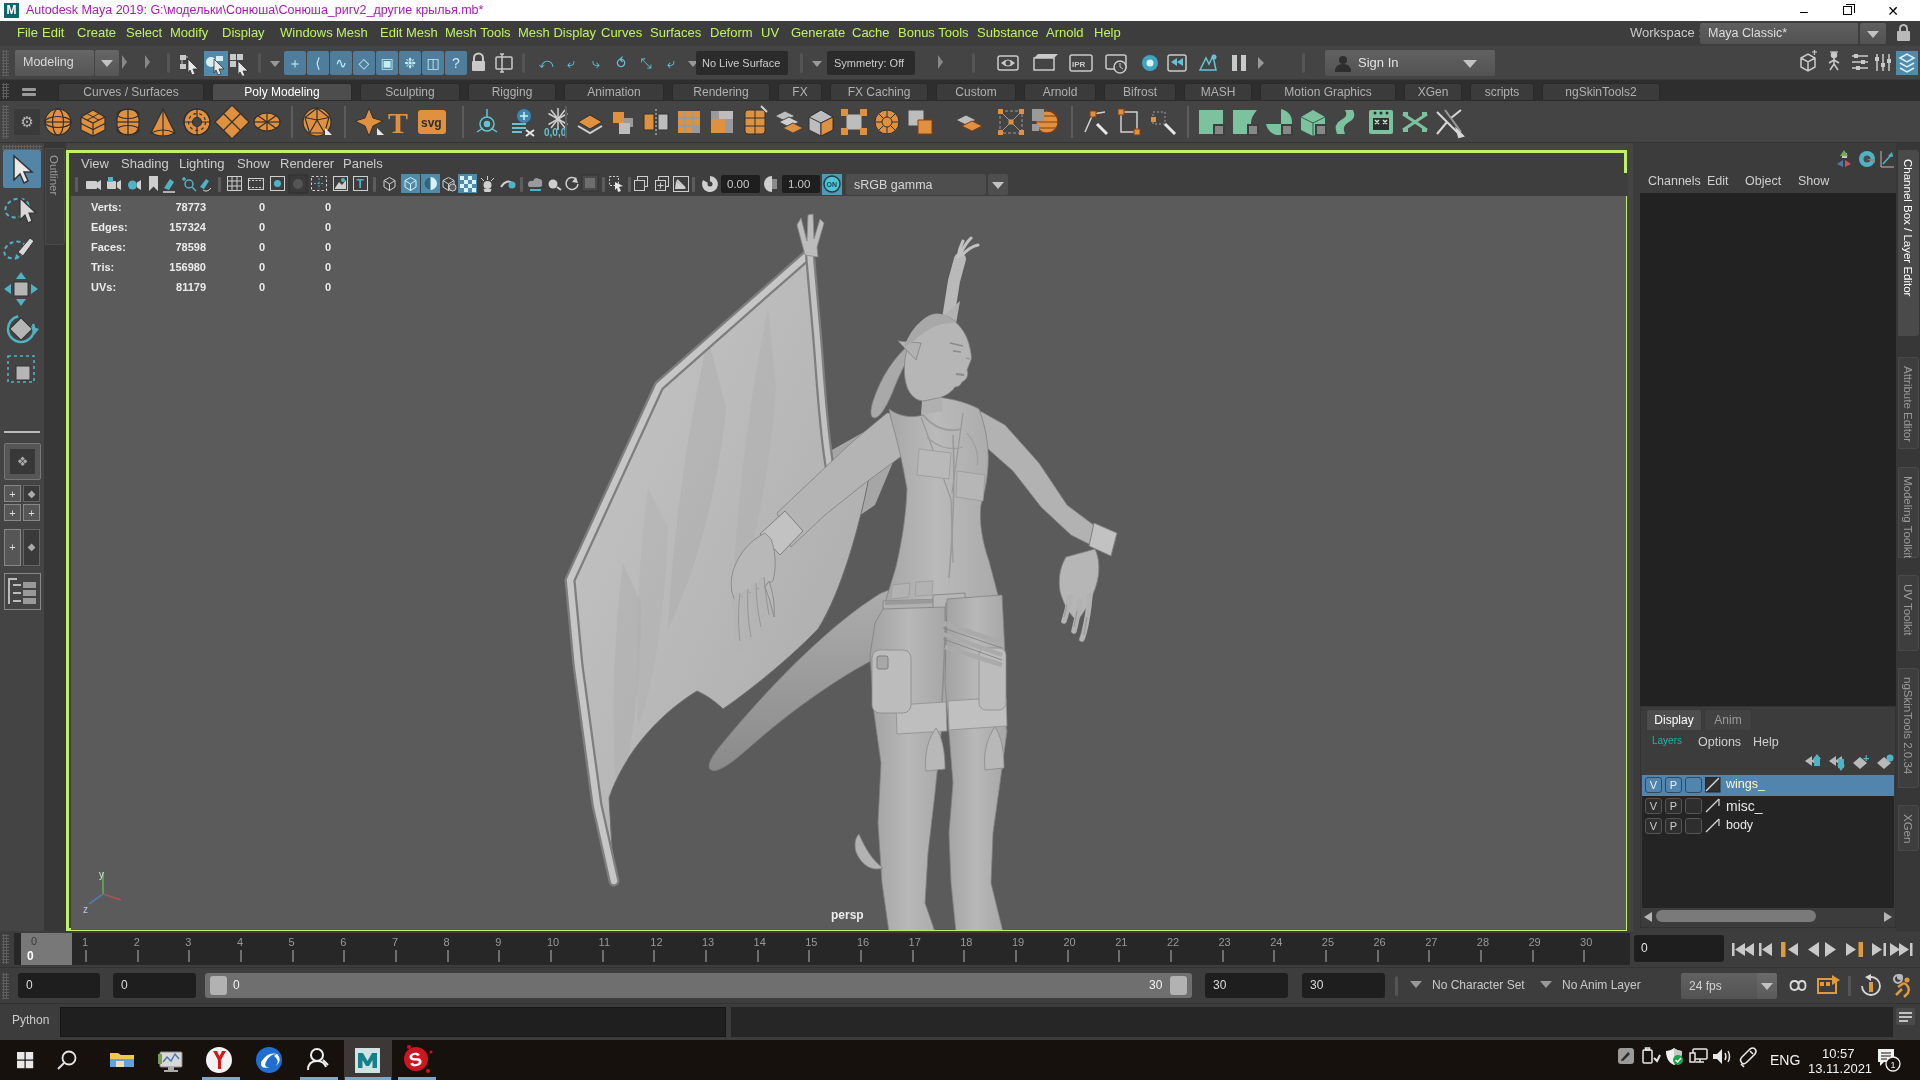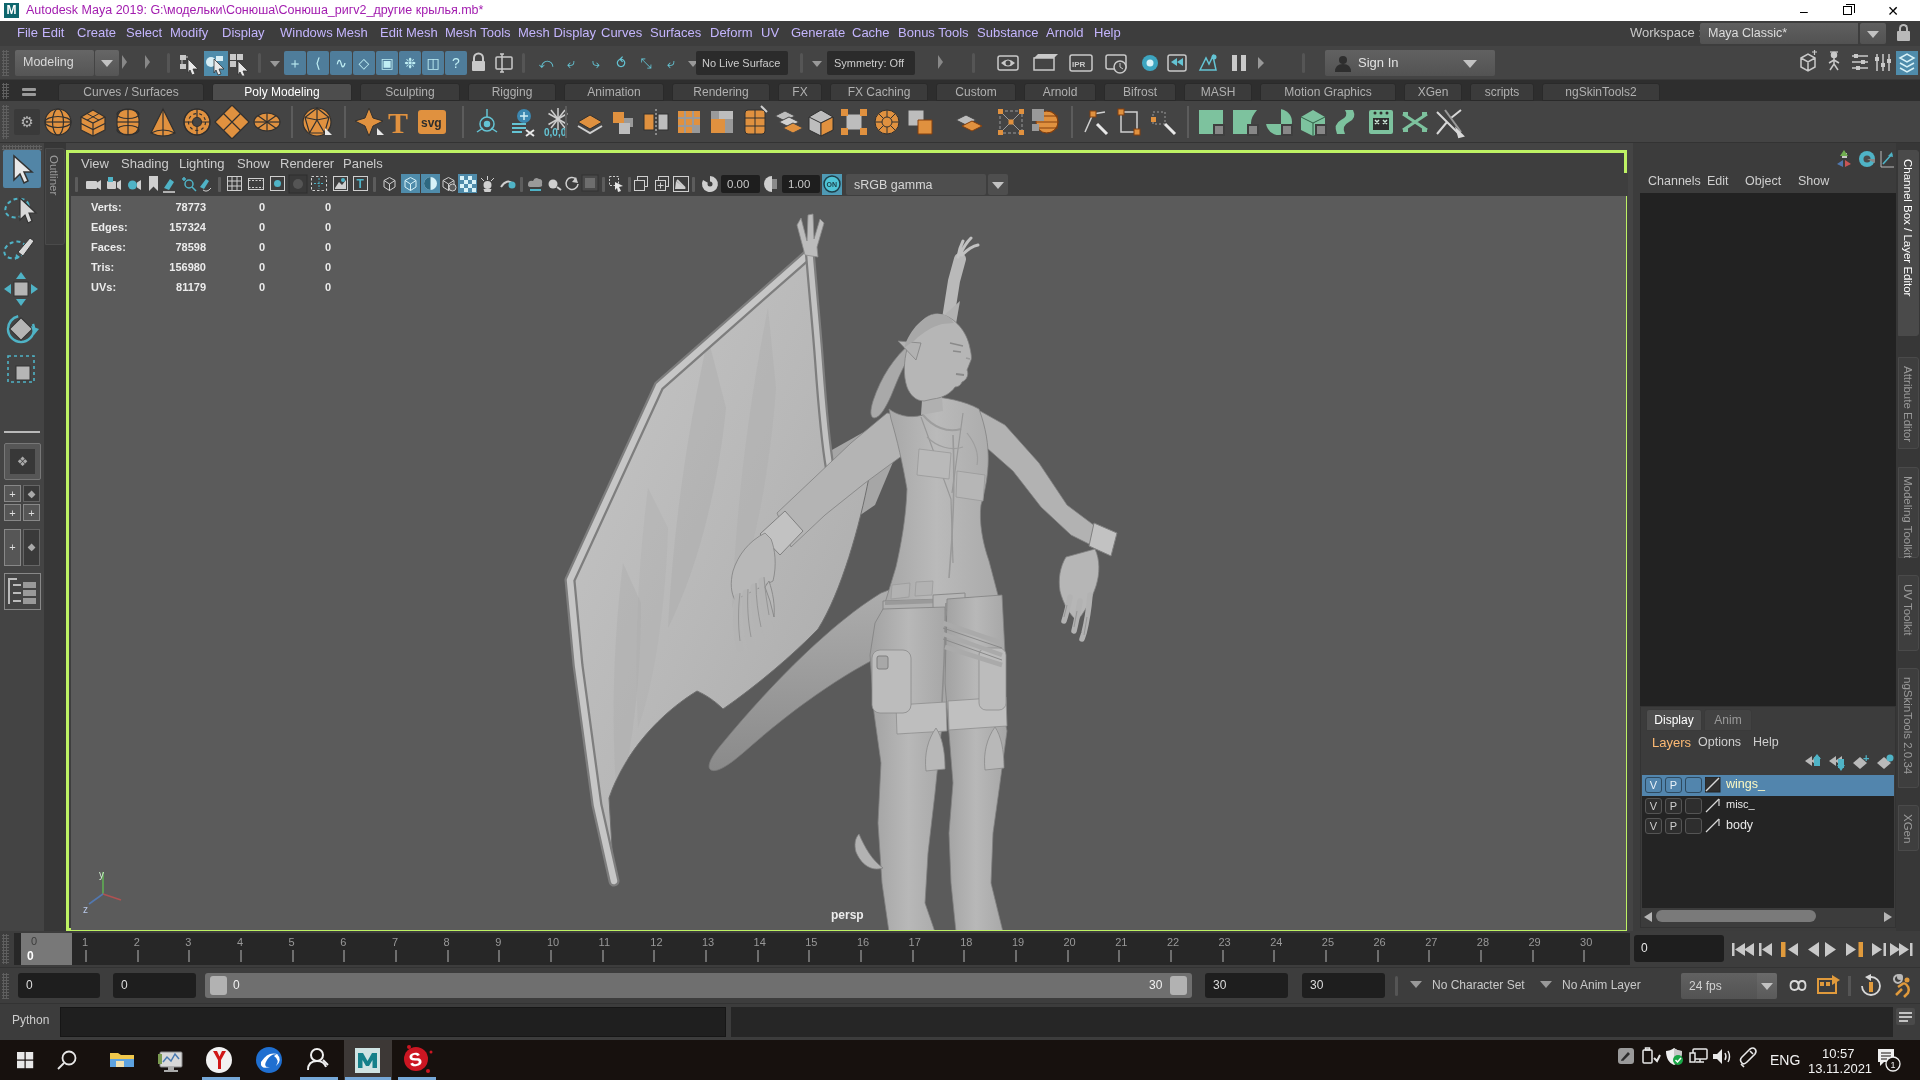--- a/index.html
+++ b/index.html
@@ -9,21 +9,21 @@
 .abs { position:absolute; }
 
 
 #titlebar { left:0; top:0; width:1920px; height:21px; background:#ffffff; color:#000; }
 #titlebar .ticon { left:4px; top:3px; width:15px; height:15px; background:#0e666d; color:#fff; font-weight:bold; font-size:12px; text-align:center; line-height:15px; }
 #titlebar .ttext { left:26px; top:3px; font-size:12.5px; color:#a21caf; }
 .winbtn { top:5px; width:12px; height:12px; color:#000; font-size:14px; line-height:12px; text-align:center; }
 
 
 #menubar { left:0; top:21px; width:1920px; height:25px; background:#3d3d3d; }
-#menubar span.m { position:absolute; top:4px; font-size:13px; color:#c4b5fd; }
+#menubar span.m { position:absolute; top:4px; font-size:13px; color:#bef264; }
 
 
 #statusline { left:0; top:46px; width:1920px; height:34px; background:#444444; border-bottom:1px solid #393939;}
 .grip { width:7px; background-image:radial-gradient(#5f5f5f 1px, transparent 1.2px); background-size:3px 3px; }
 .sl-box { top:4px; height:26px; background:#5a5a5a; border-radius:2px; }
 .sl-ico { top:5px; width:22px; height:24px; border-radius:2px; font-size:14px; line-height:24px; text-align:center; color:#c8c8c8; }
 .sl-ico.on { background:#4f7d9b; color:#b9e6ee; }
 .sl-sep { top:7px; width:3px; height:20px; background:#555; border-radius:2px; }
 .sl-arr { top:9px; width:0; height:0; border-left:5px solid #888; border-top:7px solid transparent; border-bottom:7px solid transparent; }
 
@@ -943,21 +943,21 @@
     <div id="cbmenu">
       <span style="left:15px;">Channels</span>
       <span style="left:74px;">Edit</span>
       <span style="left:112px;">Object</span>
       <span style="left:165px;">Show</span>
     </div>
     <div id="channelbox" class="abs"></div>
     <div id="layerpanel" class="abs">
       <div class="abs" style="left:5px;top:2px;width:56px;height:22px;background:#4d4d4d;border:1px solid #3a3a3a;border-radius:3px 3px 0 0;color:#fff;font-size:12px;text-align:center;line-height:21px;">Display</div>
       <div class="abs" style="left:63px;top:2px;width:48px;height:22px;background:#424242;border:1px solid #3a3a3a;border-radius:3px 3px 0 0;color:#9a9a9a;font-size:12px;text-align:center;line-height:21px;">Anim</div>
-      <div class="abs" style="left:11px;top:28px;font-size:13px;color:#fdba74;">Layers</div>
+      <div class="abs" style="left:11px;top:28px;font-size:10px;color:#14b8a6;">Layers</div>
       <div class="abs" style="left:57px;top:28px;font-size:12.5px;color:#cfcfcf;">Options</div>
       <div class="abs" style="left:112px;top:28px;font-size:12.5px;color:#cfcfcf;">Help</div>
       <svg class="abs" style="left:160px;top:46px;" width="94" height="22" viewBox="0 0 94 22">
         <g>
             <path d="M4,8 L11,3 L11,13 Z" fill="#b9b9b9"></path>
             <path d="M10,8 L17,3 L17,13 Z" fill="#b9b9b9"></path>
             <rect x="13" y="4" width="6" height="9" fill="#4fb3c6"></rect>
             <path d="M16,1 L20,6 L12,6 Z" fill="#4fb3c6"></path>
           </g>
         <g transform="translate(24,0)">
@@ -987,21 +987,21 @@
           <div class="abs" style="left:84px;top:2px;font-size:12.5px;color:#fef9c3;">wings_</div>
         </div>
         <div class="abs" style="left:0;top:21px;width:252px;height:20px;">
           <div class="abs" style="left:3px;top:2px;width:17px;height:16px;border:1px solid #555;border-radius:3px;background:#2e2e2e;color:#cfcfcf;font-size:11px;text-align:center;line-height:15px;">V</div>
           <div class="abs" style="left:23px;top:2px;width:17px;height:16px;border:1px solid #555;border-radius:3px;background:#2e2e2e;color:#cfcfcf;font-size:11px;text-align:center;line-height:15px;">P</div>
           <div class="abs" style="left:43px;top:2px;width:17px;height:16px;border:1px solid #555;border-radius:3px;background:#2e2e2e;"></div>
           <svg class="abs" style="left:63px;top:2px;" width="16" height="16">
               <line x1="1" y1="14" x2="14" y2="1" stroke="#d8d8d8" stroke-width="1.2"></line>
               <line x1="14" y1="1" x2="14" y2="8" stroke="#d8d8d8" stroke-width="1.2"></line>
             </svg>
-          <div class="abs" style="left:84px;top:2px;font-size:11px;color:#e8e8e8;">misc_</div>
+          <div class="abs" style="left:84px;top:2px;font-size:14px;color:#e8e8e8;">misc_</div>
         </div>
         <div class="abs" style="left:0;top:41px;width:252px;height:20px;">
           <div class="abs" style="left:3px;top:2px;width:17px;height:16px;border:1px solid #555;border-radius:3px;background:#2e2e2e;color:#cfcfcf;font-size:11px;text-align:center;line-height:15px;">V</div>
           <div class="abs" style="left:23px;top:2px;width:17px;height:16px;border:1px solid #555;border-radius:3px;background:#2e2e2e;color:#cfcfcf;font-size:11px;text-align:center;line-height:15px;">P</div>
           <div class="abs" style="left:43px;top:2px;width:17px;height:16px;border:1px solid #555;border-radius:3px;background:#2e2e2e;"></div>
           <svg class="abs" style="left:63px;top:2px;" width="16" height="16">
               <line x1="1" y1="14" x2="14" y2="1" stroke="#d8d8d8" stroke-width="1.2"></line>
               <line x1="14" y1="1" x2="14" y2="8" stroke="#d8d8d8" stroke-width="1.2"></line>
             </svg>
           <div class="abs" style="left:84px;top:2px;font-size:12.5px;color:#e8e8e8;">body</div>

